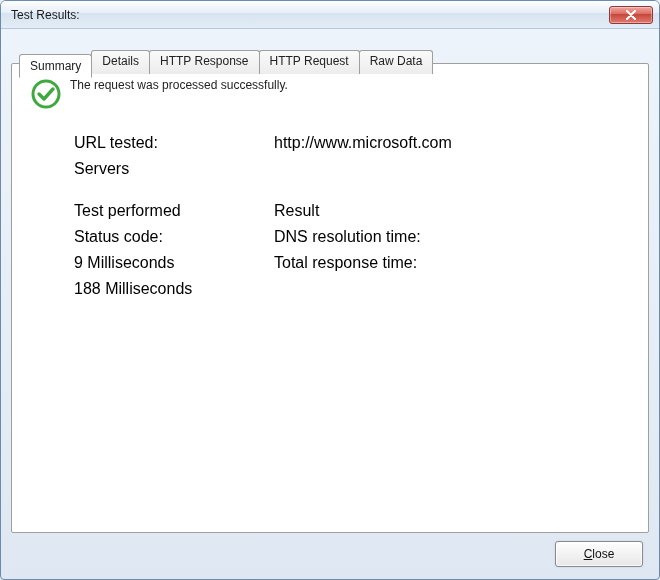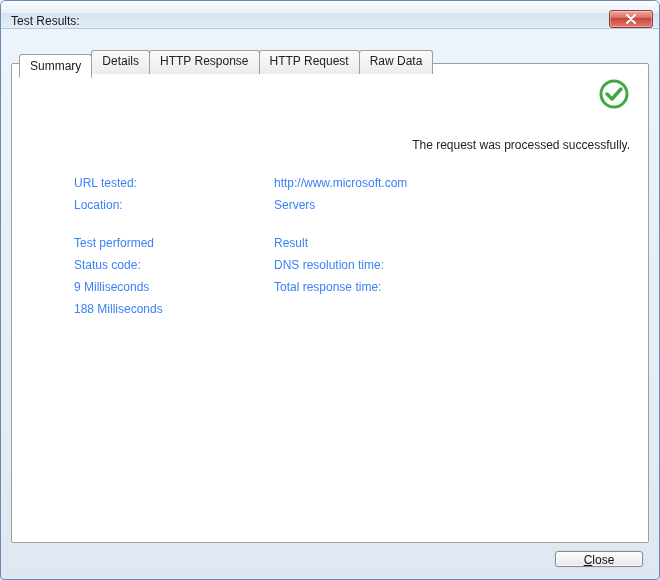--- a/index.html
+++ b/index.html
@@ -17,21 +17,21 @@
     border: 1px solid #6b8aad;
     border-radius: 6px 6px 4px 4px;
     position: relative;
     display: flex; flex-direction: column;
   }
   .titlebar {
     height: 28px;
     background: linear-gradient(#fdfefe, #e6eef7 45%, #d7e3f0 46%, #e3edf7);
     border-bottom: 1px solid #b7c8db;
     border-radius: 5px 5px 0 0;
-    display: flex; align-items: flex-end;
+    display: flex; align-items: center;
     padding: 0 6px 0 10px;
     color: #1a1a1a;
   }
   .titlebar .title { flex: 1; font-size: 12px; }
   .win-close {
     width: 44px; height: 18px;
     border: 1px solid #8a3b3b;
     border-radius: 3px;
     background: linear-gradient(#f3a6a0, #d9695f 45%, #c7463b 46%, #e27a70);
     display: flex; align-items: center; justify-content: center;
@@ -76,45 +76,44 @@
     flex: 1;
     background: #fff;
     border: 1px solid #9f9f9f;
     border-radius: 2px;
     margin-top: 0;
     padding: 14px 18px 18px 18px;
     position: relative;
     z-index: 1;
   }
   .status-row {
-    display: flex; align-items: flex-end;
-    gap: 28px;
+    display: flex; align-items: flex-start;
+    gap: 8px;
     margin-bottom: 24px;
-    flex-direction: column;
   }
   .status-icon {
     width: 32px; height: 32px;
     flex-shrink: 0;
   }
   .status-msg { font-size: 12px; color: #222; }
   .kv-block {
     margin-left: 44px;
     display: grid;
     grid-template-columns: 200px 1fr;
     row-gap: 8px;
   }
-  .kv-block .k, .kv-block .v { font-size: 12px; color: #3b82f6; }
+  .kv-block .k, .kv-block .v { font-size: 16px; color: #000000; }
   .kv-block .hdr { font-weight: normal; }
   .spacer { height: 24px; }
   .footer {
     display: flex; justify-content: flex-end;
     padding: 8px 6px 4px 6px;
   }
   .btn {
-    min-width: 88px; height: 16px;
+    min-width: 88px; height: 26px;
     border: 1px solid #8a8a8a;
     border-radius: 3px;
     background: linear-gradient(#fefefe, #e7e7e7);
     font-size: 12px;
     color: #111;
     cursor: pointer;
     box-shadow: inset 0 0 0 1px rgba(255,255,255,0.7), 0 0 2px rgba(0,80,200,0.15);
     text-decoration: underline;
     text-decoration-color: transparent;
   }
@@ -154,21 +153,20 @@
             <circle cx="16" cy="16" r="13" fill="none" stroke="#3fa93f" stroke-width="3"></circle>
             <path d="M9 16 L14 21 L23 11" fill="none" stroke="#3fa93f" stroke-width="3.4" stroke-linecap="round" stroke-linejoin="round"></path>
           </svg>
         </span>
         <span class="status-msg">The request was processed successfully.</span>
       </div>
 
       <div class="kv-block">
         <div class="k">URL tested:</div>
         <div class="v">http://www.microsoft.com</div>
-        <div class="k">Location:</div>
         <div class="v">Servers</div>
       </div>
 
       <div class="spacer"></div>
 
       <div class="kv-block">
         <div class="k hdr">Test performed</div>
         <div class="v hdr">Result</div>
 
         <div class="k">Status code:</div>

